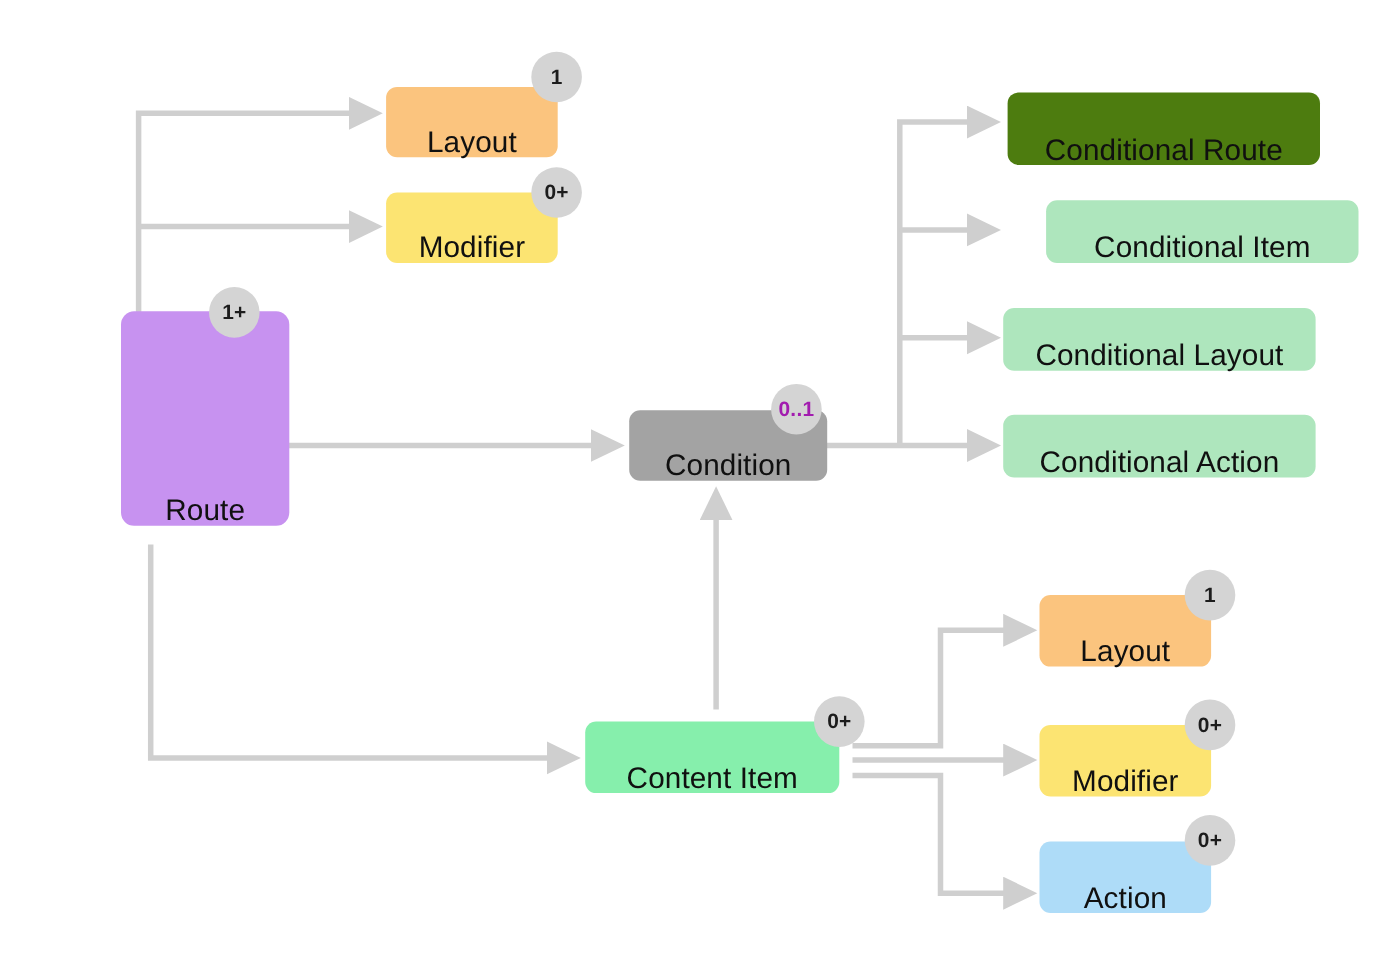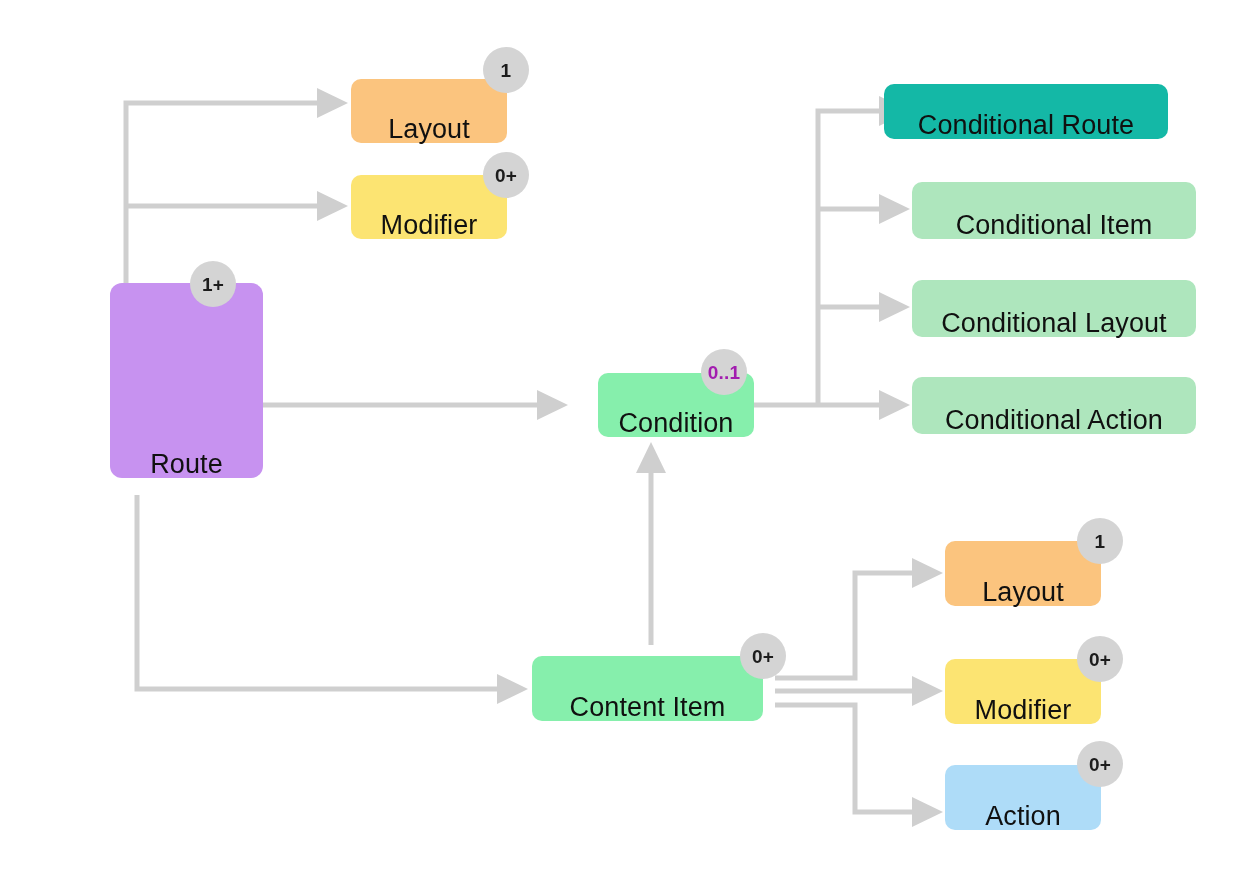--- a/index.html
+++ b/index.html
@@ -94,28 +94,28 @@
       </div>
       <div class="badge" style="left: 190px; top: 261px; background: rgb(212, 212, 212); color: rgb(28, 28, 28);">1+</div>
       <div class="node" style="left: 351px; top: 79px; width: 156px; height: 64px; background: rgb(251, 196, 126);">
         <span>Layout</span>
       </div>
       <div class="badge" style="left: 483px; top: 47px; background: rgb(212, 212, 212); color: rgb(28, 28, 28);">1</div>
       <div class="node" style="left: 351px; top: 175px; width: 156px; height: 64px; background: rgb(252, 228, 114);">
         <span>Modifier</span>
       </div>
       <div class="badge" style="left: 483px; top: 152px; background: rgb(212, 212, 212); color: rgb(28, 28, 28);">0+</div>
-      <div class="node" style="left: 572px; top: 373px; width: 156px; height: 64px; background: #86efac; margin-left: 26px;">
+      <div class="node" style="left: 572px; top: 373px; width: 180px; height: 64px; background: #a3a3a3;">
         <span>Condition</span>
       </div>
       <div class="badge" style="left: 701px; top: 349px; background: rgb(212, 212, 212); color: #a21caf;">0..1</div>
-      <div class="node" style="left: 884px; top: 84px; width: 284px; height: 55px; background: #14b8a6;">
+      <div class="node" style="left: 916px; top: 84px; width: 284px; height: 66px; background: #4d7c0f;">
         <span>Conditional Route</span>
       </div>
-      <div class="node" style="left: 912px; top: 182px; width: 284px; height: 57px; background: rgb(174, 230, 189);">
+      <div class="node" style="left: 951px; top: 182px; width: 284px; height: 57px; background: rgb(174, 230, 189);">
         <span>Conditional Item</span>
       </div>
       <div class="node" style="left: 912px; top: 280px; width: 284px; height: 57px; background: rgb(174, 230, 189);">
         <span>Conditional Layout</span>
       </div>
       <div class="node" style="left: 912px; top: 377px; width: 284px; height: 57px; background: rgb(174, 230, 189);">
         <span>Conditional Action</span>
       </div>
       <div class="node" style="left: 532px; top: 656px; width: 231px; height: 65px; background: #86efac;">
         <span>Content Item</span>

